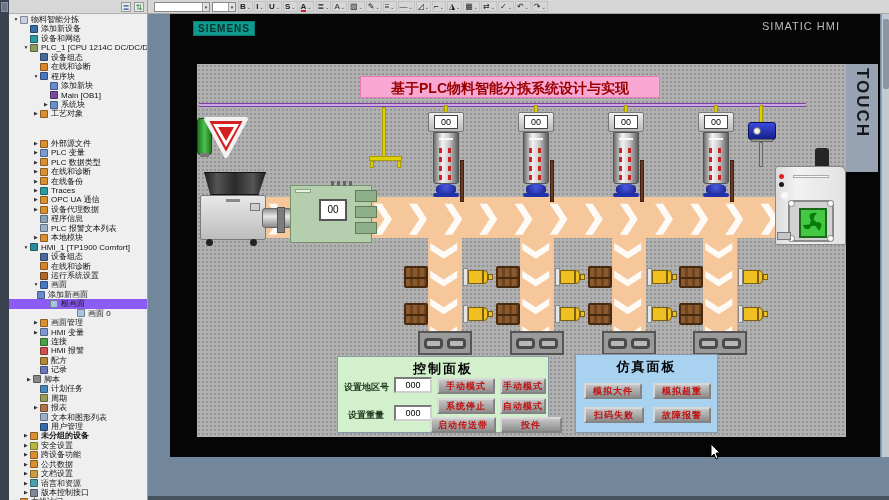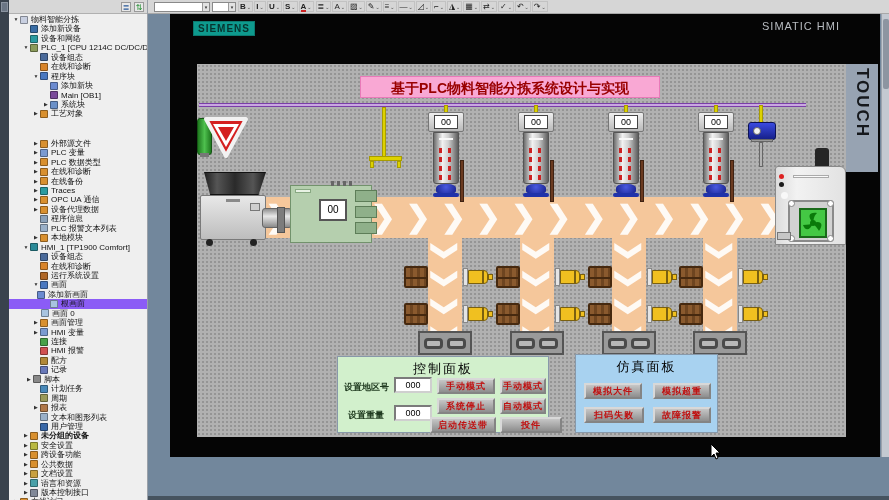--- a/index.html
+++ b/index.html
@@ -113,21 +113,21 @@
   .ysens{position:absolute;width:31px;height:18px;}
   .ysens .br{position:absolute;left:0;top:0;width:5px;height:18px;background:#e4e4e4;border:1px solid #888;}
   .ysens .bodyy{position:absolute;left:5px;top:2px;width:20px;height:14px;background:#f0c020;border:1px solid #7a6010;border-radius:0 4px 4px 0;}
   .ysens .line{position:absolute;left:19px;top:3px;width:2px;height:12px;background:#7a6010;}
   .ysens .nub{position:absolute;left:25px;top:6px;width:5px;height:6px;background:#f0c020;border:1px solid #7a6010;}
   .pallet{position:absolute;width:54px;height:24px;background:#9a9a9a;border:2px solid #555;display:flex;align-items:center;justify-content:center;gap:4px;}
   .pallet .hole{width:19px;height:11px;background:#b8b8b8;border:3px solid #4a4a4a;border-radius:4px;}
 
   
   .panel{position:absolute;border:1px solid #8899aa;}
-  .panel .ptitle{position:absolute;top:3px;width:100%;text-align:center;font-weight:normal;font-size:13px;color:#000;letter-spacing:2px;}
+  .panel .ptitle{position:absolute;top:3px;width:100%;text-align:center;font-weight:bold;font-size:13px;color:#000;letter-spacing:2px;}
   .pbtn{position:absolute;height:16px;background:linear-gradient(#c6c6c6,#8e8e8e);border:2px outset #d8d8d8;color:#c01010;font-weight:bold;font-size:9px;text-align:center;line-height:12px;letter-spacing:1px;overflow:hidden;}
   .plabel{position:absolute;font-size:9px;font-weight:bold;color:#1f3a1f;white-space:nowrap;}
   .pinput{position:absolute;width:38px;height:16px;background:#fff;border:2px inset #cfcfcf;font-size:9px;line-height:12px;text-align:center;color:#000;}
 
   
   .vsb{position:absolute;left:881px;top:14px;width:8px;height:443px;background:#c3c9d1;border-left:1px solid #9aa2ac;}
   .vsb .thumb{position:absolute;left:1px;top:5px;width:6px;height:70px;background:#8d95a1;border-radius:2px;}
 
   .bottom-dark{position:absolute;left:148px;top:496px;width:741px;height:4px;background:#46535f;}
 
@@ -284,21 +284,21 @@
       <div class="trow" style="padding-left: 20px;">
         <span class="exp"></span>
         <span class="ticon" style="background: rgb(106, 138, 208);"></span>
         <span class="tlabel">添加新画面</span>
       </div>
       <div class="trow sel" style="padding-left: 33px;">
         <span class="exp"></span>
         <span class="ticon" style="background: rgb(168, 196, 224);"></span>
         <span class="tlabel">根画面</span>
       </div>
-      <div class="trow" style="padding-left: 24px;">
+      <div class="trow" style="padding-left: 51px; margin-left: 9px;">
         <span class="exp"></span>
         <span class="ticon" style="background: rgb(168, 196, 224);"></span>
         <span class="tlabel">画面 0</span>
       </div>
       <div class="trow" style="padding-left: 23px;">
         <span class="exp">▶</span>
         <span class="ticon" style="background: rgb(216, 144, 48);"></span>
         <span class="tlabel">画面管理</span>
       </div>
       <div class="trow" style="padding-left: 23px;">

